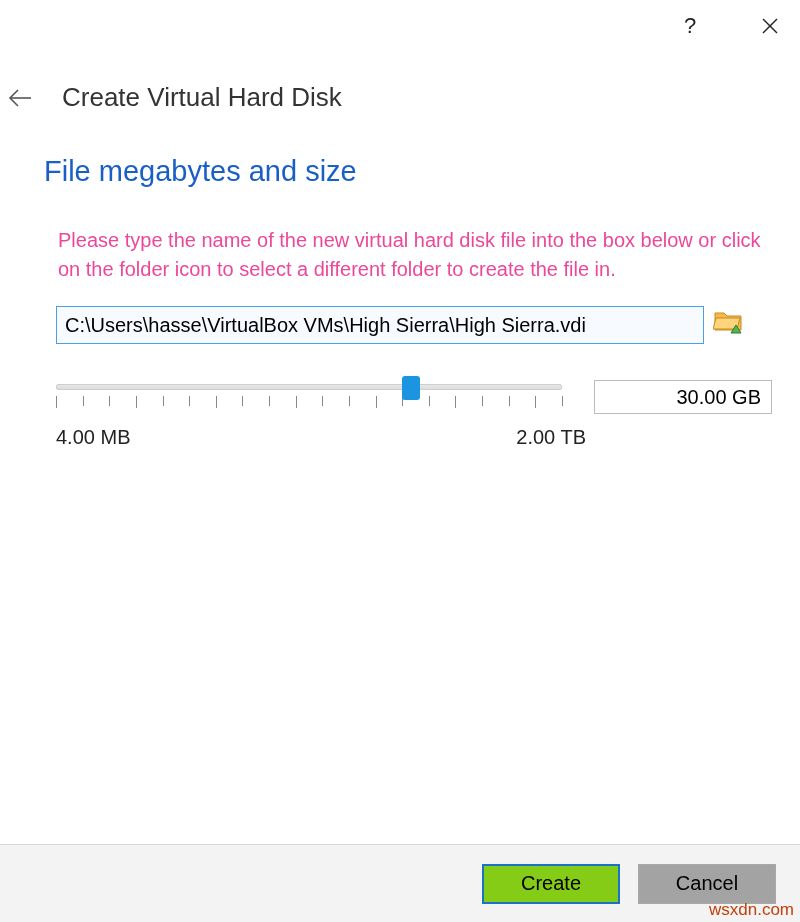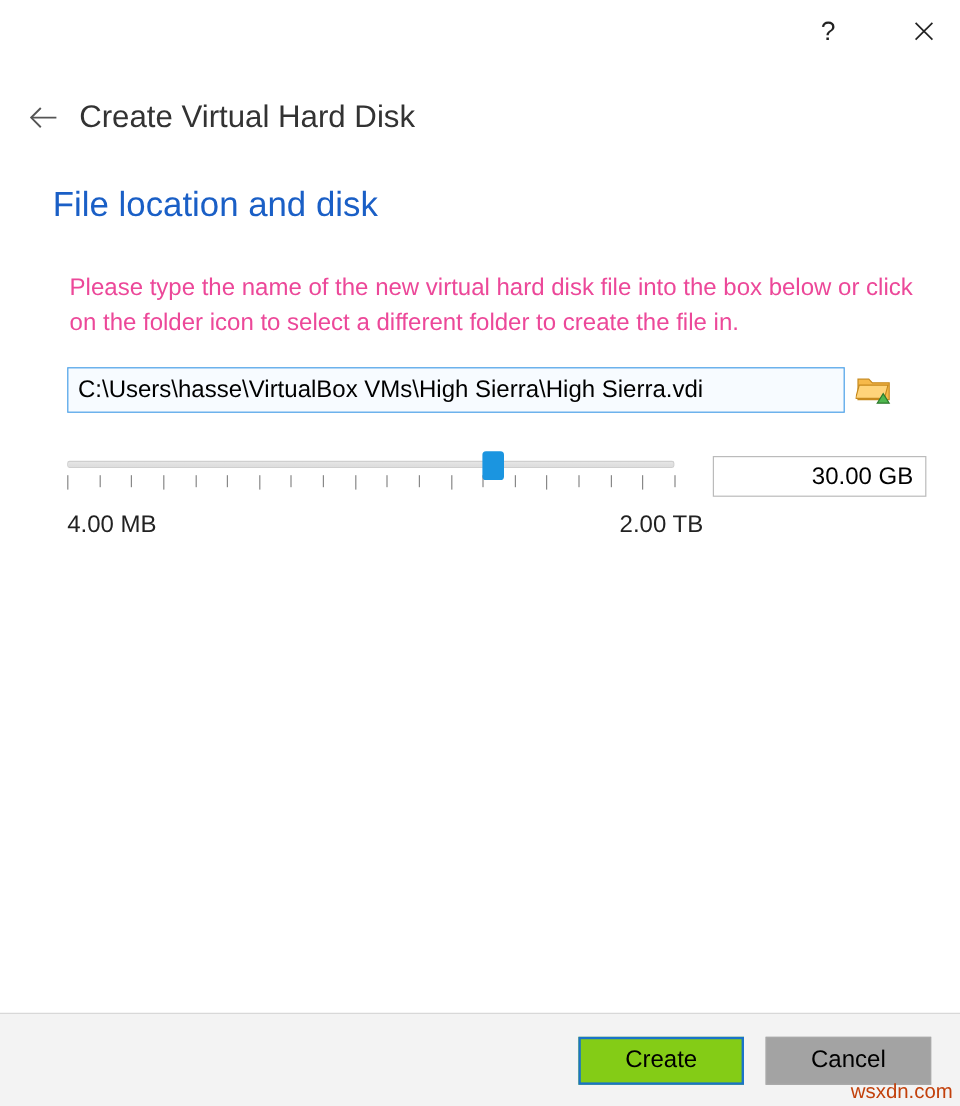--- a/index.html
+++ b/index.html
@@ -24,22 +24,22 @@
     width: 24px; height: 24px;
     display: flex; align-items: center; justify-content: center;
     font-size: 22px;
     color: #222;
     cursor: pointer;
   }
   .close-icon svg { stroke: #222; stroke-width: 1.4; }
   .header-row {
     display: flex;
     align-items: center;
-    padding: 30px 0 0 22px;
-    gap: 16px;
+    padding: 30px 0 0 6px;
+    gap: 28px;
     text-align: center;
   }
   .back-icon {
     width: 28px; height: 28px;
     display: flex; align-items: center; justify-content: center;
     cursor: pointer;
   }
   .back-icon svg { stroke: #555; stroke-width: 1.6; fill: none; }
   .wizard-title {
     font-size: 26px;
@@ -56,21 +56,21 @@
   }
   .instruction {
     font-size: 20px;
     line-height: 1.45;
     color: #ec4899;
     margin: 0 0 22px 14px;
     max-width: 710px;
   }
   .path-row {
     display: flex;
-    align-items: center;
+    align-items: flex-start;
     gap: 7px;
     margin: 0 0 36px 0;
   }
   .path-input {
     flex: 0 0 648px;
     height: 38px;
     border: 1px solid #4aa0e8;
     background: #f7fbff;
     padding: 0 8px;
     font-size: 20px;
@@ -190,21 +190,21 @@
   <div class="back-icon">
     <svg width="26" height="20" viewBox="0 0 26 20">
         <line x1="3" y1="10" x2="24" y2="10"></line>
         <polyline points="11,2 3,10 11,18"></polyline>
       </svg>
   </div>
   <div class="wizard-title">Create Virtual Hard Disk</div>
 </div>
 
 <div class="content">
-  <div class="section-title">File location and disk</div>
+  <div class="section-title">File megabytes and size</div>
 
   <p class="instruction">Please type the name of the new virtual hard disk file into the box below or click on the folder icon to select a different folder to create the file in.</p>
 
   <div class="path-row">
     <input class="path-input" type="text" value="C:\Users\hasse\VirtualBox VMs\High Sierra\High Sierra.vdi" style="">
     <button class="folder-btn">
       <svg width="32" height="26" viewBox="0 0 32 26">
         <path d="M2 4 h9 l3 3 h14 v14 h-26 z" fill="#f6b94a" stroke="#c78a1e" stroke-width="1"></path>
         <path d="M3 9 h24 l-3 11 h-24 z" fill="#ffd47a" stroke="#c78a1e" stroke-width="1"></path>
         <path d="M18 24 l5 -8 l5 8 z" fill="#4fb84f" stroke="#2e7a2e" stroke-width="1"></path>

